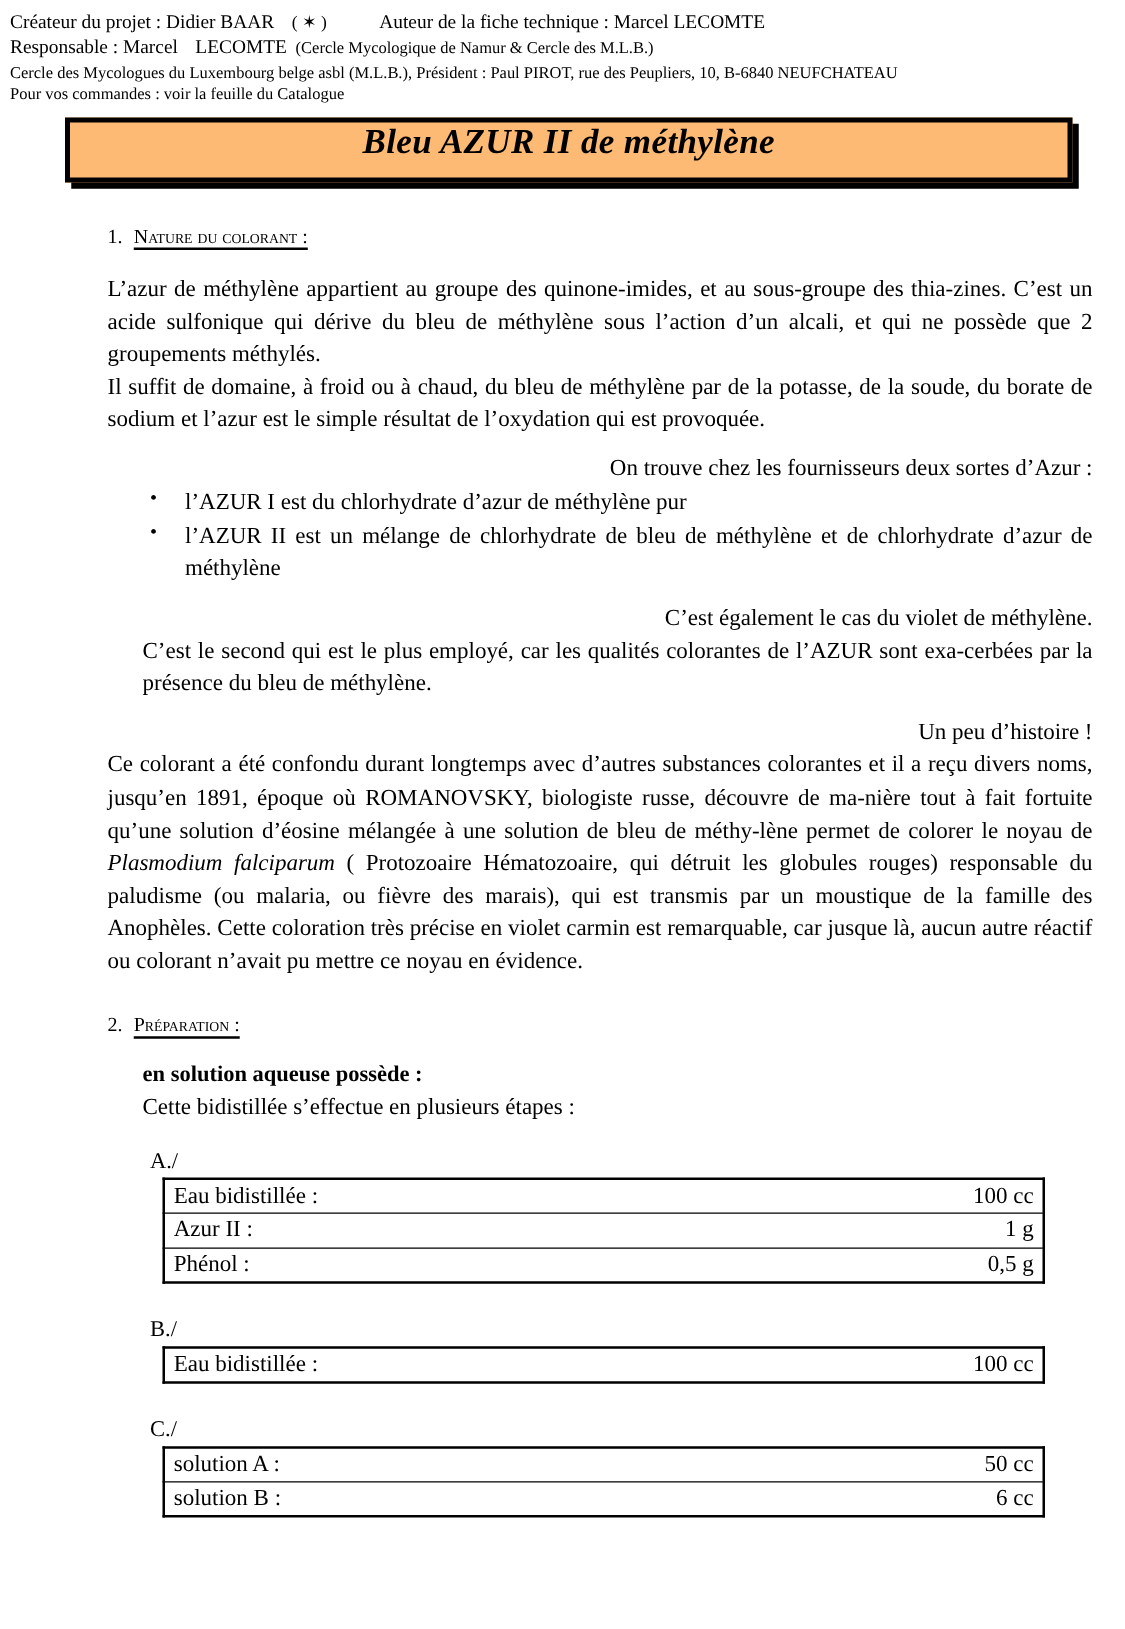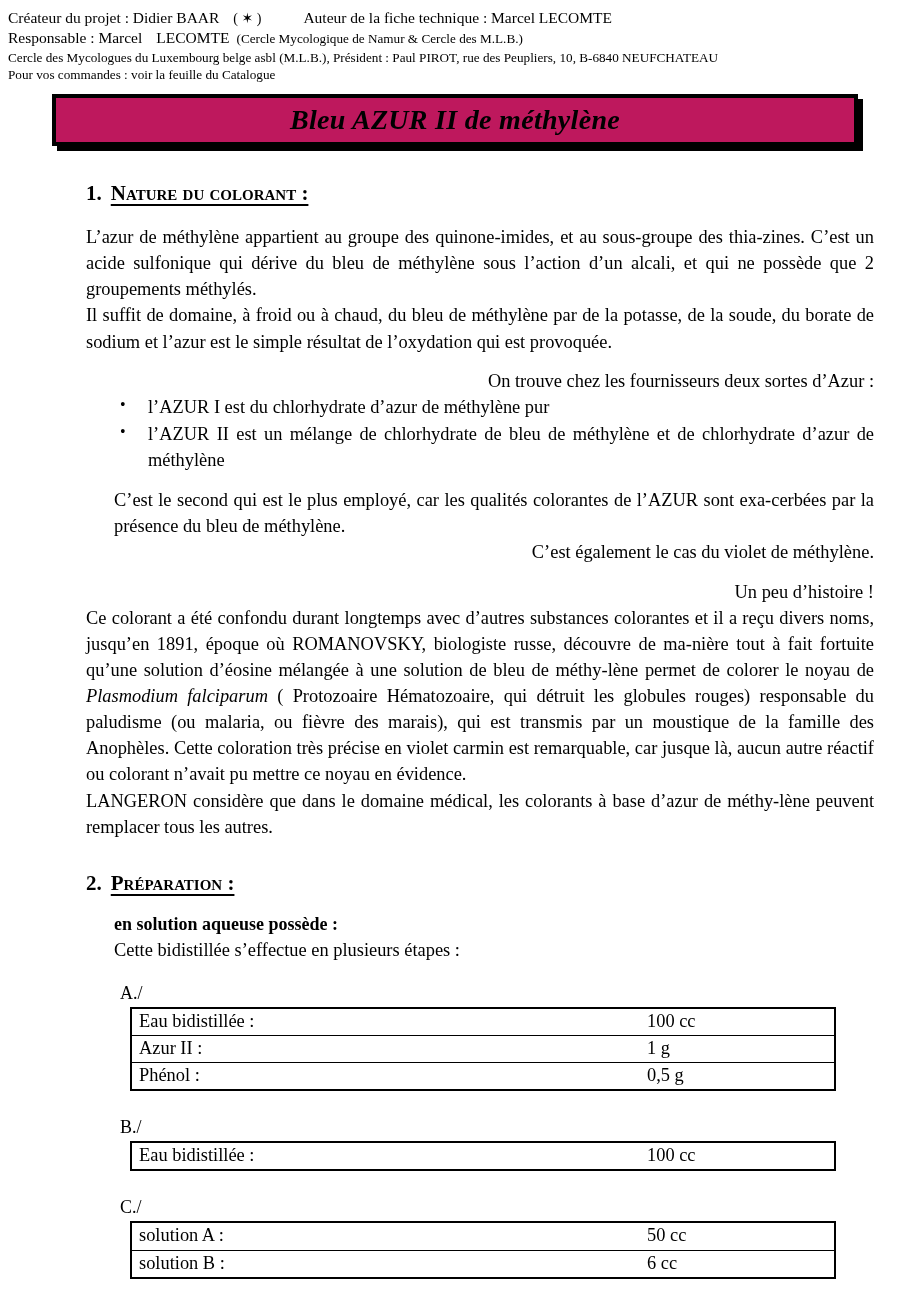--- a/index.html
+++ b/index.html
@@ -45,46 +45,46 @@
 
   
   .title-banner-wrap {
     margin: 10px 0 0 44px;
     width: 806px;
     position: relative;
   }
   .title-banner {
     position: relative;
     box-sizing: border-box;
-    background: #be185d;
+    background: #fdba74;
     border: 4px solid #000000;
     height: 52px;
     display: flex;
-    align-items: center;
+    align-items: flex-start;
     justify-content: center;
     box-shadow: 5px 5px 0 0 #000000;
   }
   .title-banner .title-text {
     font-family: "Liberation Serif", "DejaVu Serif", serif;
     font-weight: bold;
     font-style: italic;
     font-size: 28px;
     letter-spacing: 0.3px;
     color: #000000;
     white-space: nowrap;
   }
 
   
   .content {
     margin: 34px 0 0 78px;
     width: 788px;
   }
   .section-heading {
-    font-size: 21px;
-    font-weight: bold;
+    font-size: 16px;
+    font-weight: normal;
     margin: 0 0 18px 0;
     line-height: 1.25;
     display: block;
   }
   .section-heading .num {
     font-variant: normal;
     margin-right: 9px;
   }
   .section-heading .smallcaps {
     font-variant: small-caps;
@@ -161,21 +161,21 @@
   table.recipe tr { height: 25px; border-radius: 12px; }
   table.recipe tr + tr td { border-top: 1.3px solid #000000; }
   table.recipe td {
     font-size: 18.4px;
     line-height: 1.2;
     padding: 1px 7px 3px 7px;
     vertical-align: middle;
     border: none;
   }
   table.recipe td.lbl { text-align: left; }
-  table.recipe td.val { width: 180px; }
+  table.recipe td.val { text-align: right; width: 180px; }
 
   .table-gap { height: 26px; }
 </style>
 </head>
 <body>
 
 <div class="page">
 
   <div class="doc-header">
     <span class="hline hline-1"><span>Créateur du projet : Didier BAAR</span><span class="gap-mid"></span><span class="star">( ✶ )</span><span class="gap-wide"></span><span>Auteur de la fiche technique : Marcel LECOMTE</span></span>
@@ -212,29 +212,28 @@
       </li>
       <li>
         <span class="bullet">•</span>
         <span>l’AZUR II   est un mélange de chlorhydrate de bleu de méthylène et de chlorhydrate d’azur de méthylène</span>
       </li>
     </ul>
 
     <div class="spacer-sm"></div>
 
     <div class="indent-block">
+      <p class="body noj">C’est également le cas du violet de méthylène.</p>
       <p class="body">C’est le second qui est le plus employé, car les qualités colorantes de l’AZUR sont exa-cerbées par la présence du bleu de méthylène.</p>
-      <p class="body noj">C’est également le cas du violet de méthylène.</p>
     </div>
 
     <div class="spacer-sm"></div>
 
     <p class="body noj">Un peu d’histoire !</p>
     <p class="body"><span>Ce colorant a été confondu durant longtemps avec d’autres substances colorantes et il a reçu divers noms, jusqu’en 1891, époque où ROMANOVSKY, biologiste russe, découvre de ma-nière tout à fait fortuite qu’une solution d’éosine mélangée à une solution de bleu de méthy-lène permet de colorer le noyau de </span><i class="sp">Plasmodium falciparum</i><span> ( Protozoaire Hématozoaire, qui détruit les globules rouges) responsable du paludisme (ou malaria, ou fièvre des marais), qui est transmis par un moustique de la famille des Anophèles. Cette coloration très précise en violet carmin est remarquable, car jusque là, aucun autre réactif ou colorant n’avait pu mettre ce noyau en évidence.</span></p>
-    <p class="body">LANGERON considère que dans le domaine médical, les colorants à base d’azur de méthy-lène peuvent remplacer tous les autres.</p>
 
     <div class="spacer-lg"></div>
 
     <div class="section-heading">
       <span class="num">2.</span><span class="smallcaps">Préparation :</span>
     </div>
 
     <p class="sub-bold">en solution aqueuse possède :</p>
     <p class="sub-plain">Cette bidistillée s’effectue en plusieurs étapes :</p>
 

